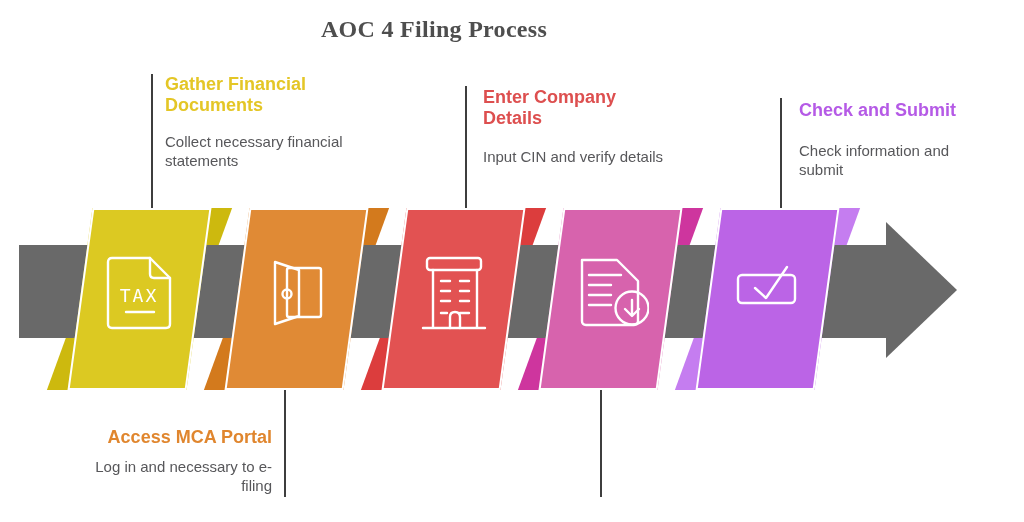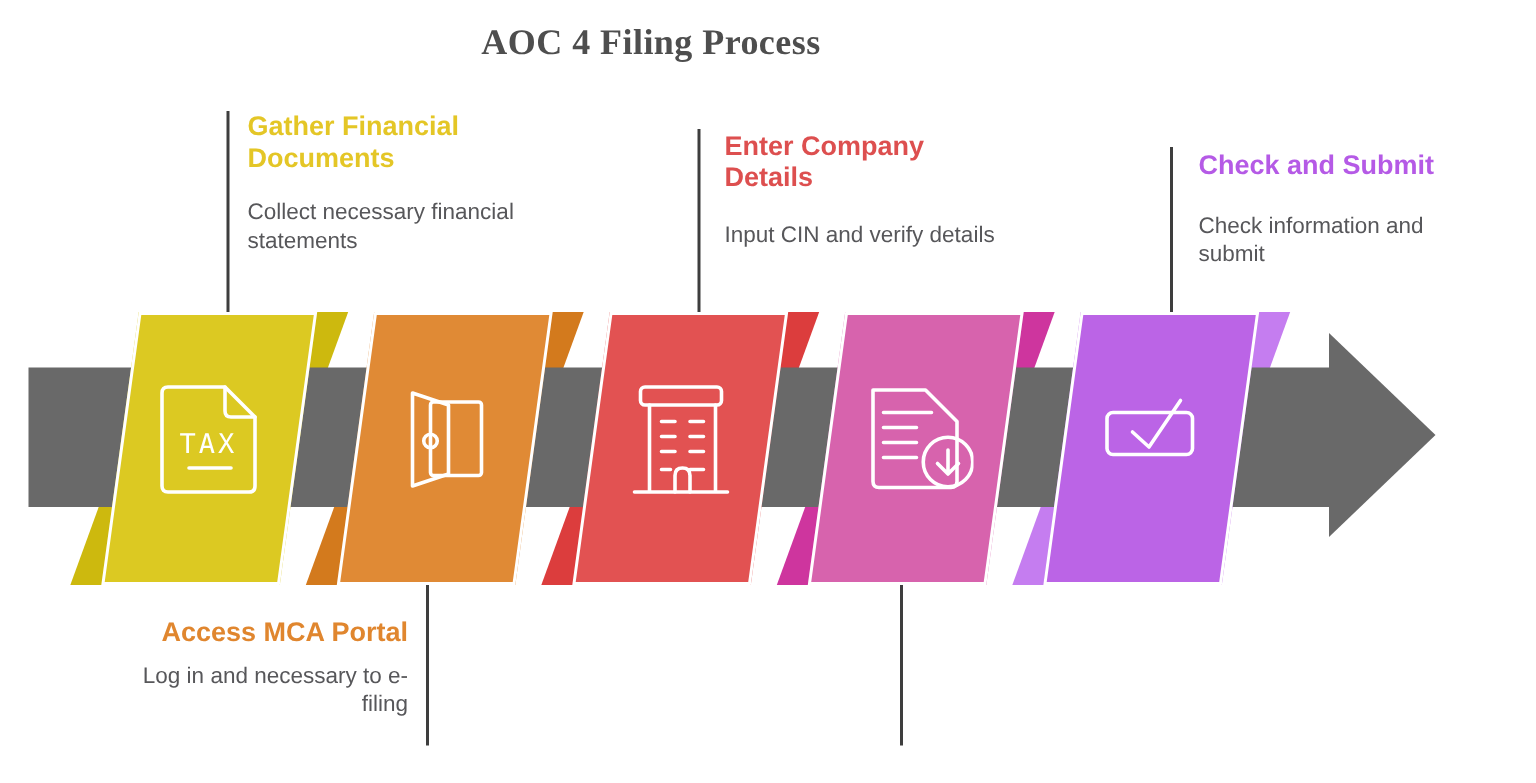--- a/index.html
+++ b/index.html
@@ -34,21 +34,21 @@
   .icon{position:absolute;top:255px;width:76px;height:76px;z-index:4;}
   .i1{left:102px;text-decoration:underline;} .i2{left:259px;} .i3{left:416px;} .i4{left:573px;} .i5{left:730px;}
   .icon svg{display:block;width:76px;height:76px;}
   .stk{fill:none;stroke:#ffffff;stroke-width:2.4;stroke-linecap:round;stroke-linejoin:round;}
 
   
   .label{position:absolute;z-index:5;}
   .step-name{font-size:18px;line-height:21px;font-weight:700;}
   .step-desc{font-size:15px;line-height:19px;color:#57575a;}
   .l1{left:165px;top:74px;}  .l1 .step-name{max-width:165px;} .l1 .step-desc{max-width:202px;margin-top:16px;}
-  .l2{left:82px;top:411px;width:190px;text-align:right;} .l2 .step-name{white-space:nowrap;} .l2 .step-desc{margin-top:9px;}
+  .l2{left:82px;top:427px;width:190px;text-align:right;} .l2 .step-name{white-space:nowrap;} .l2 .step-desc{margin-top:9px;}
   .l3{left:483px;top:87px;}  .l3 .step-name{max-width:152px;} .l3 .step-desc{white-space:nowrap;margin-top:18px;}
   .l4{left:398px;top:428px;width:192px;text-align:right;} .l4 .step-name{white-space:nowrap;} .l4 .step-desc{margin-top:9px;}
   .l5{left:799px;top:100px;} .l5 .step-name{white-space:nowrap;} .l5 .step-desc{max-width:170px;margin-top:20px;}
 </style>
 </head>
 <body>
 
 <div class="stage">
 
   <div class="page-title" style="color: rgb(78, 78, 78);">AOC 4 Filing Process</div>

